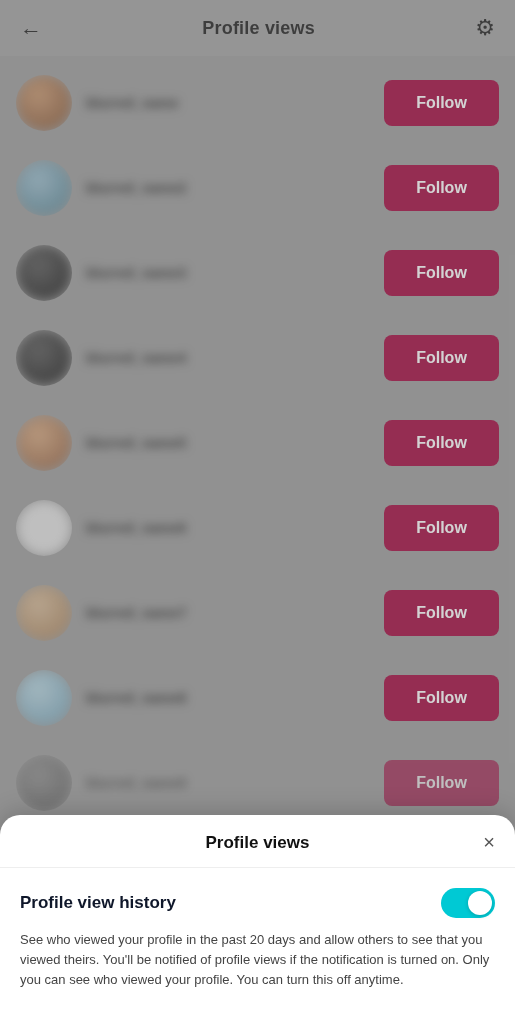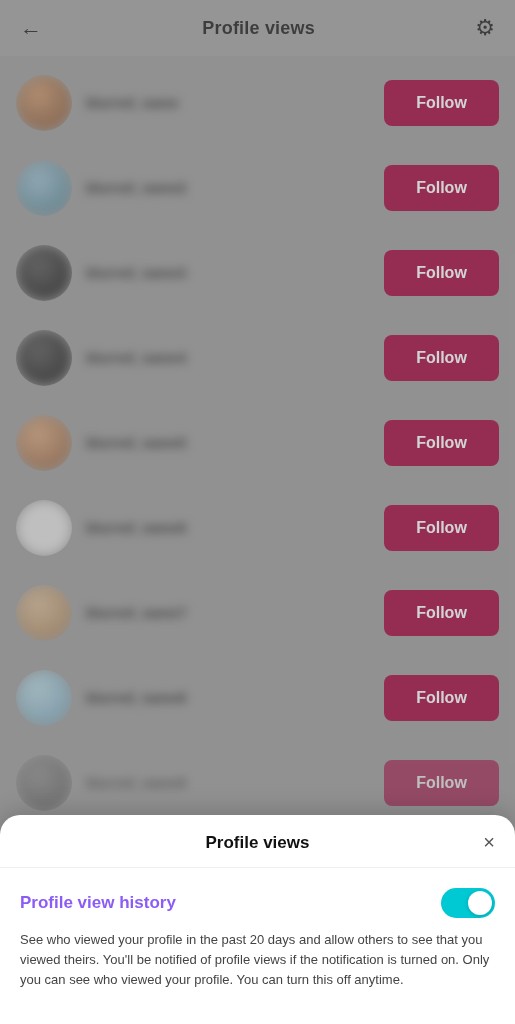--- a/index.html
+++ b/index.html
@@ -159,21 +159,21 @@
     }
     .toggle-row {
       display: flex;
       align-items: center;
       justify-content: space-between;
       margin-bottom: 12px;
     }
     .toggle-label {
       font-size: 17px;
       font-weight: 700;
-      color: #8b5cf6;
+      color: #0f172a;
     }
 
     
     .toggle-switch {
       width: 54px;
       height: 30px;
       background: #00c9d4;
       border-radius: 15px;
       position: relative;
       cursor: pointer;

